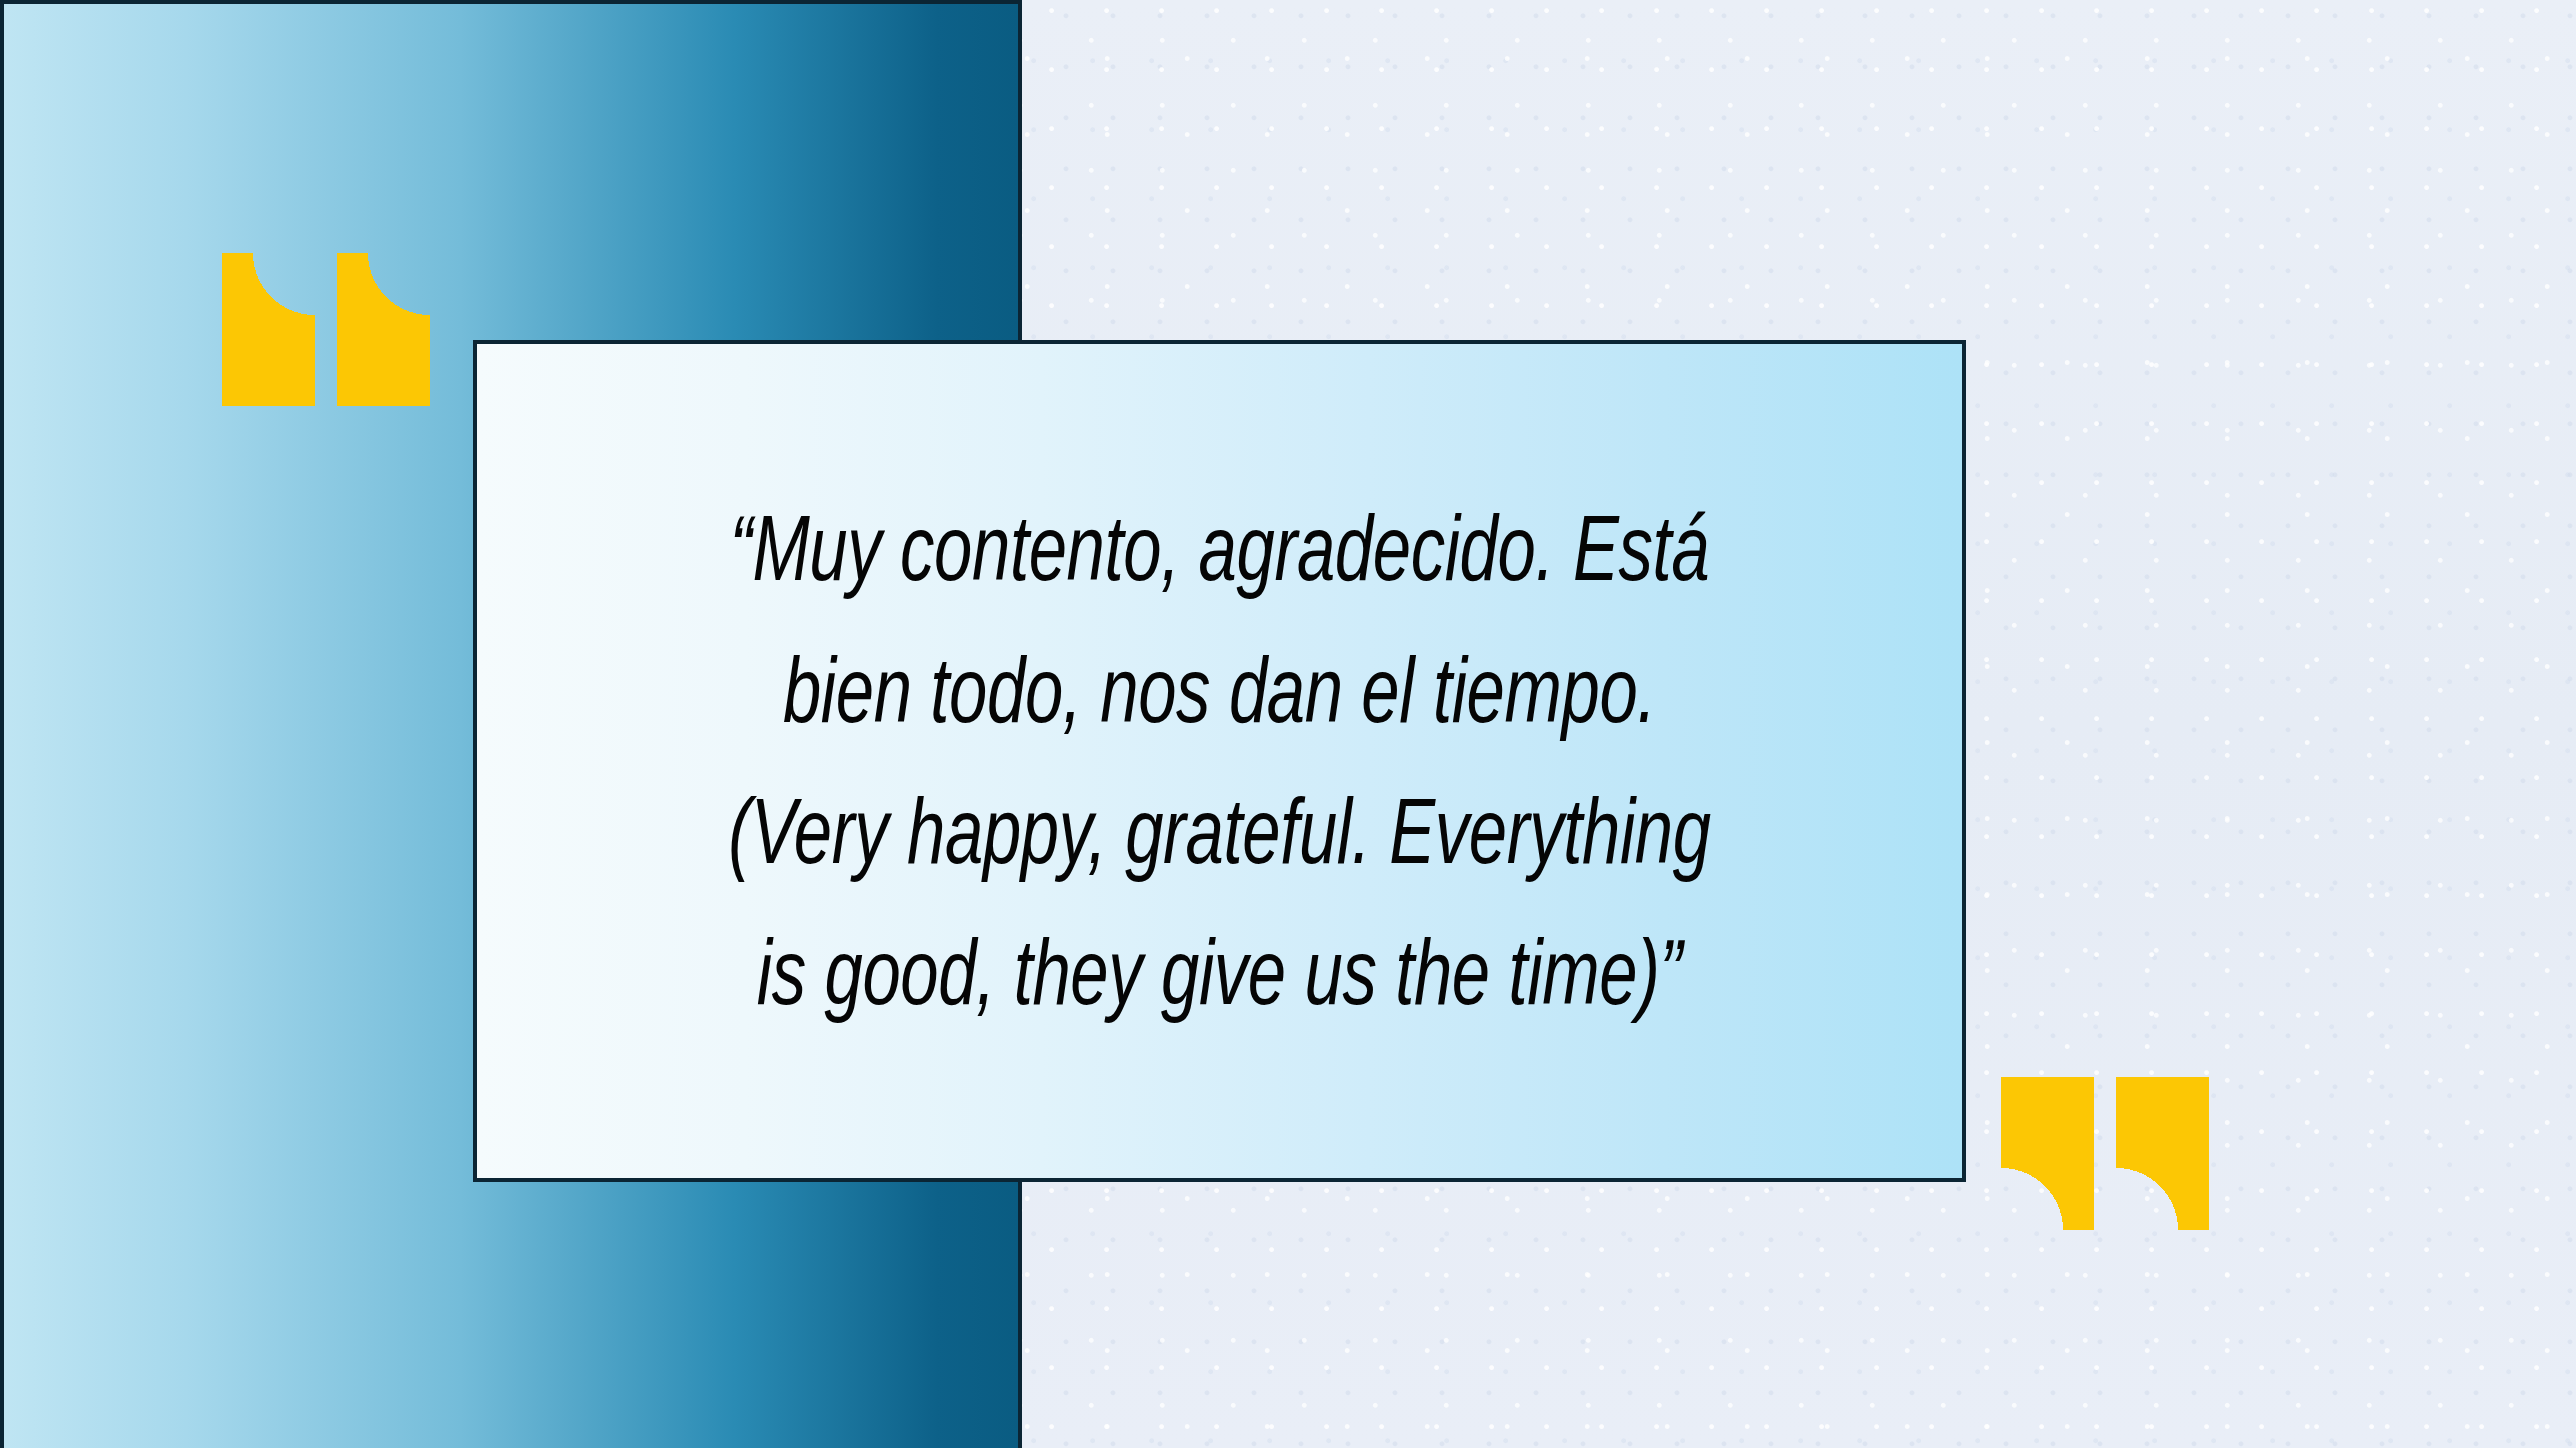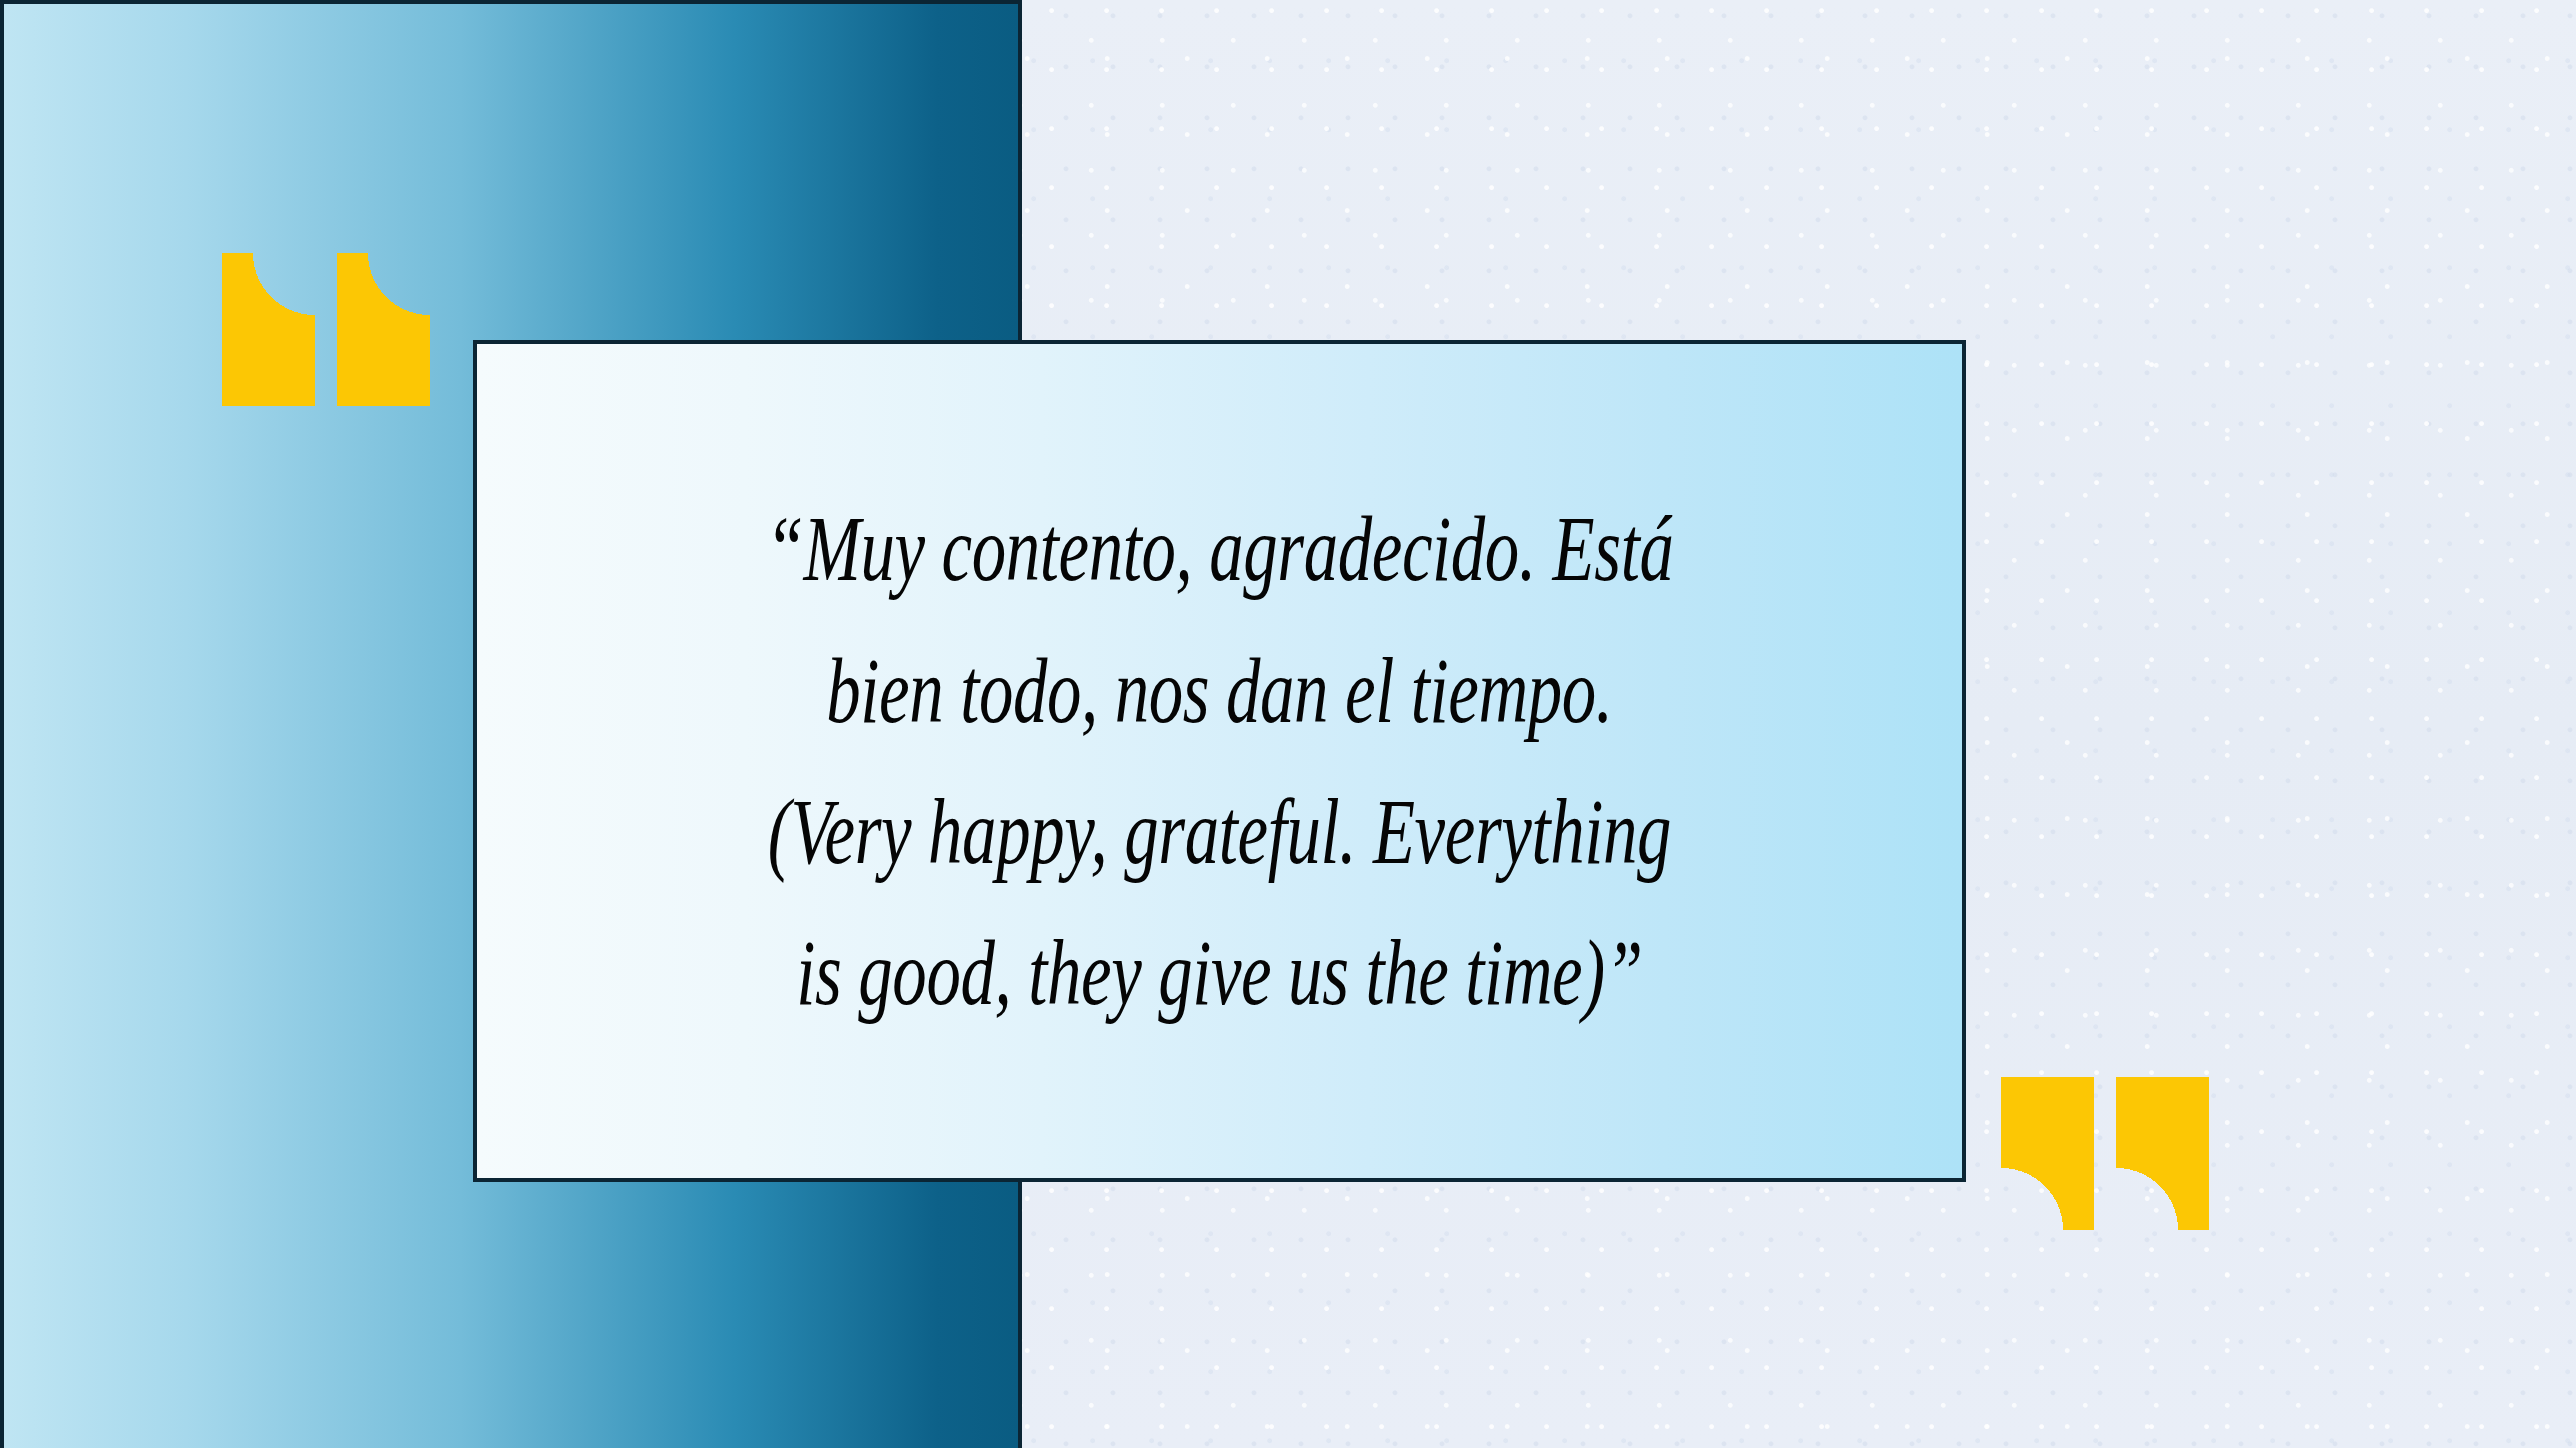--- a/index.html
+++ b/index.html
@@ -7,21 +7,21 @@
     padding: 0;
     background: #ffffff;
   }
 
   #slide {
     position: relative;
     width: 2576px;
     height: 1449px;
     overflow: hidden;
     background: #e9eef7;
-    font-family: Liberation Serif, serif;
+    font-family: Liberation Sans, sans-serif;
   }
 
   
   #bg-texture {
     position: absolute;
     inset: 0;
     background-color: #e9eef7;
     background-image:
       radial-gradient(circle at 12% 18%, rgba(255,255,255,.85) 0 1.9px, rgba(0,0,0,0) 2.9px),
       radial-gradient(circle at 37% 62%, rgba(255,255,255,.75) 0 1.9px, rgba(0,0,0,0) 2.9px),

